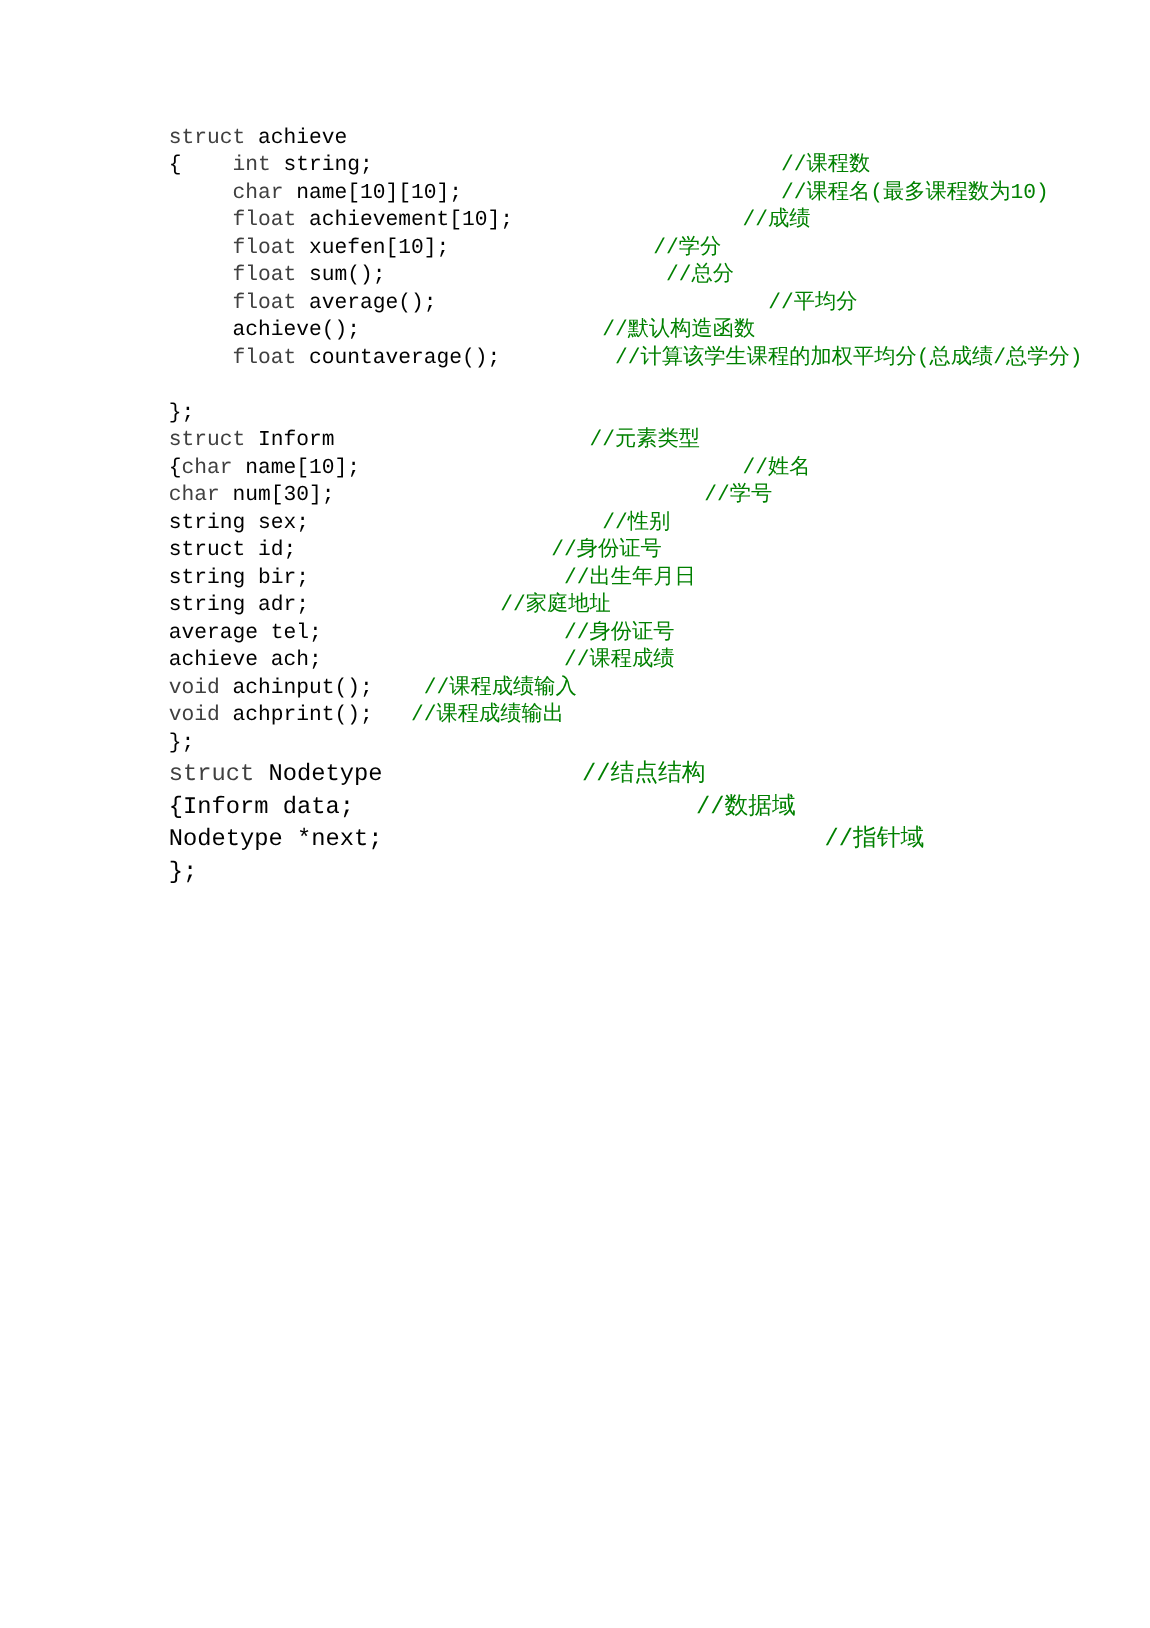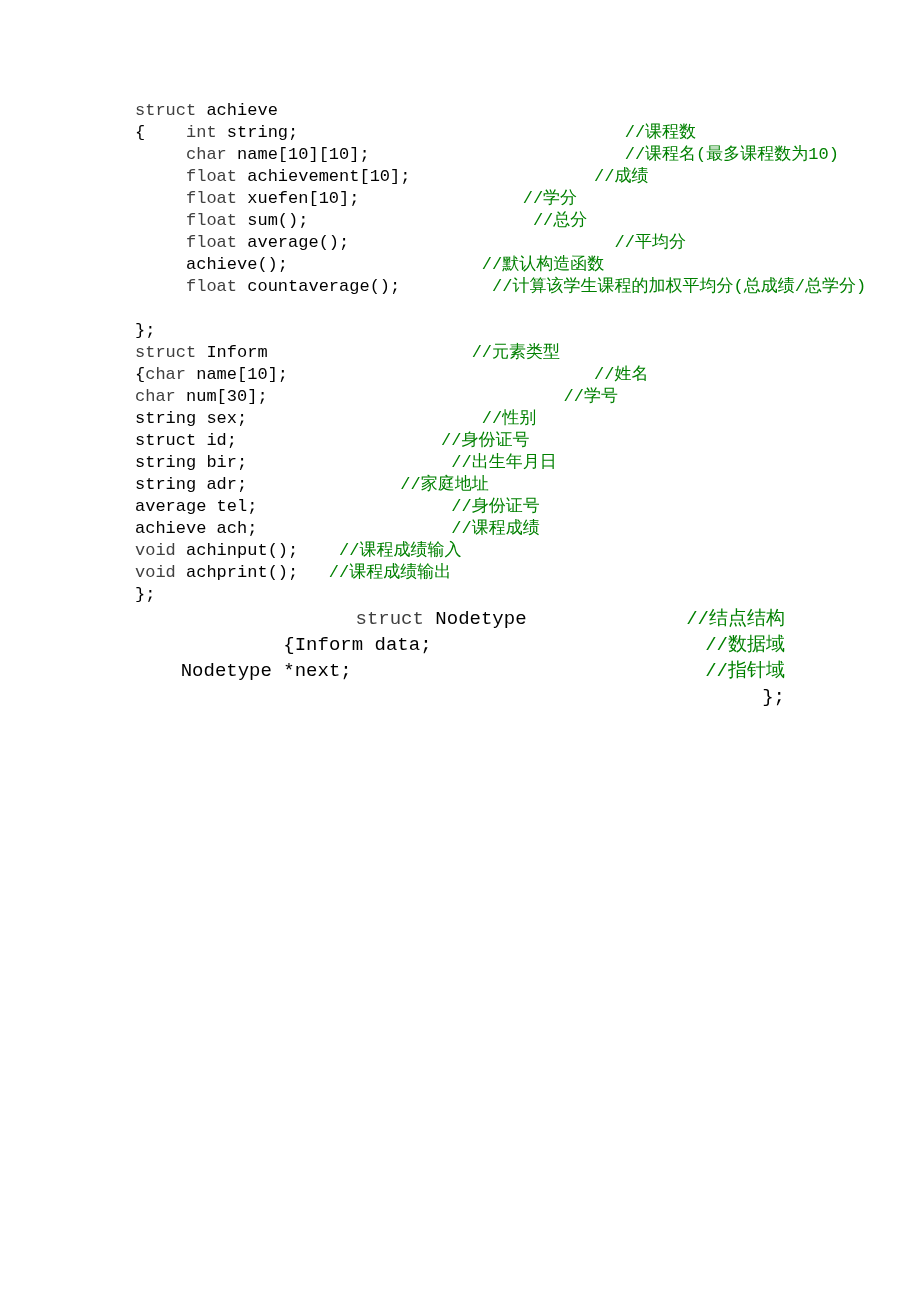--- a/index.html
+++ b/index.html
@@ -74,20 +74,20 @@
 <span>struct id;                    </span><span class="cmt">//身份证号</span>
 <span>string bir;                    </span><span class="cmt">//出生年月日</span>
 <span>string adr;               </span><span class="cmt">//家庭地址</span>
 <span>average tel;                   </span><span class="cmt">//身份证号</span>
 <span>achieve ach;                   </span><span class="cmt">//课程成绩</span>
 <span class="kw">void</span><span> achinput();    </span><span class="cmt">//课程成绩输入</span>
 <span class="kw">void</span><span> achprint();   </span><span class="cmt">//课程成绩输出</span>
 <span>};</span></div>
 
 
-  <div class="code-block" style="font-size:19px;line-height:26px;text-align:right;"><span class="kw">struct</span><span> Nodetype              </span><span class="cmt">//结点结构</span>
+  <div class="code-block" style="font-size:19px;line-height:26px;"><span class="kw">struct</span><span> Nodetype              </span><span class="cmt">//结点结构</span>
 <span>{Inform data;                        </span><span class="cmt">//数据域</span>
 <span>Nodetype *next;                               </span><span class="cmt">//指针域</span>
 <span>};</span></div>
 
 
 
 </div>
 
 </body></html>

